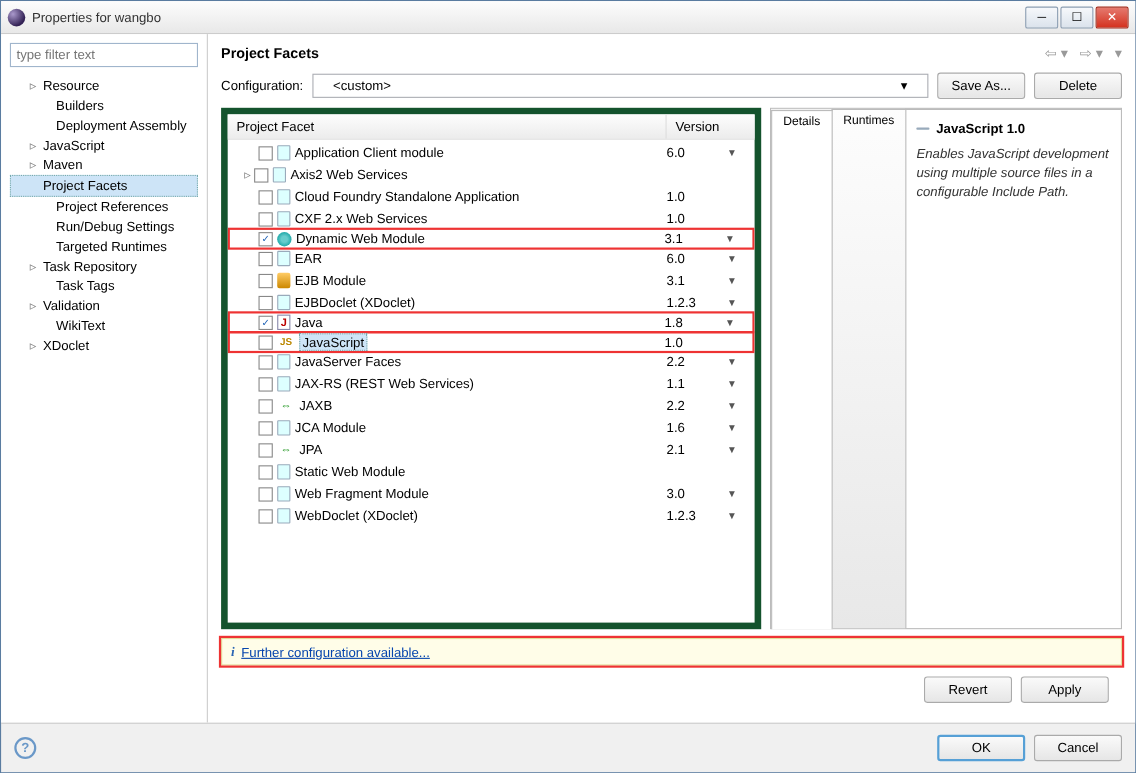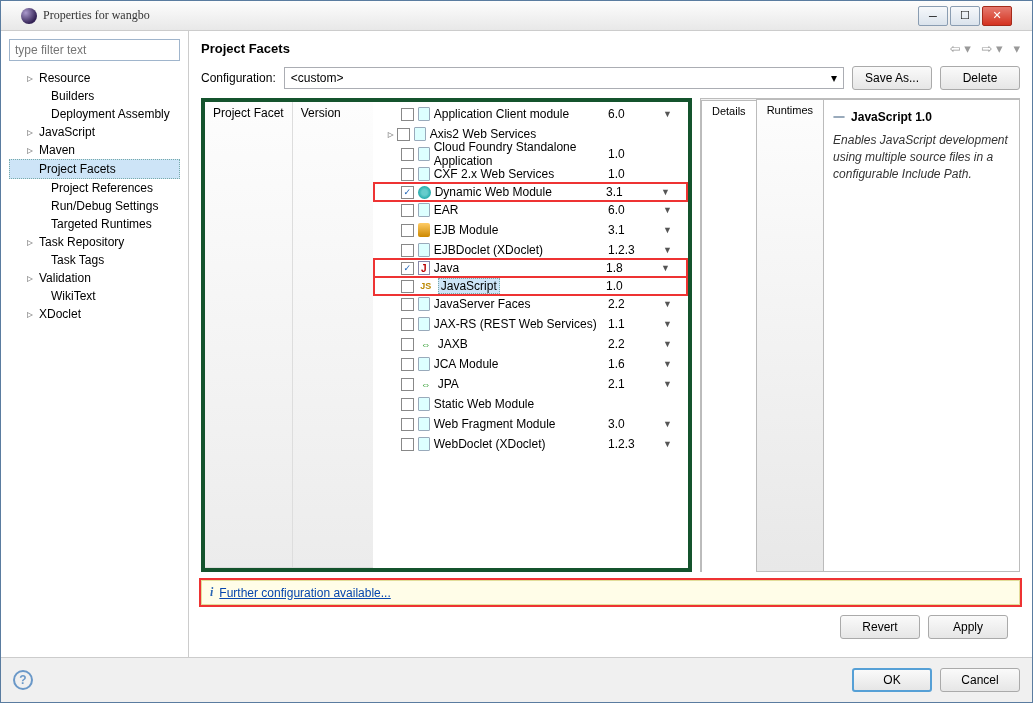--- a/index.html
+++ b/index.html
@@ -1,41 +1,41 @@
 <!DOCTYPE html>
 <html><head>
 <meta charset="utf-8">
 <style>
 * { box-sizing: border-box; margin: 0; padding: 0; }
 body { font-family: "Segoe UI", Tahoma, sans-serif; font-size: 12px; background: #fff; color: #000; }
 .window { width: 1033px; height: 703px; border: 1px solid #5a7ca0; display: flex; flex-direction: column; background: #f0f0f0; }
-.titlebar { height: 30px; background: linear-gradient(#fdfdfd,#e8e8e8); display: flex; align-items: center; padding: 0 20px; border-bottom: 1px solid #ccc; font-family: Liberation Serif, serif; }
+.titlebar { height: 30px; background: linear-gradient(#fdfdfd,#e8e8e8); display: flex; align-items: center; padding: 0 6px; border-bottom: 1px solid #ccc; }
 .titlebar .tb-icon { width: 16px; height: 16px; background: radial-gradient(circle at 30% 30%, #a9c 0%, #325 70%); border-radius: 50%; margin-right: 6px; }
 .titlebar .title { flex: 1; color: #333; }
 .win-btns { display: flex; gap: 2px; }
 .win-btn { width: 30px; height: 20px; border: 1px solid #8a9db2; background: linear-gradient(#f6f8fb,#dbe3ec); border-radius: 2px; display: flex; align-items: center; justify-content: center; font-size: 11px; }
 .win-btn.close { background: linear-gradient(#e57a6f,#d4321f); color: #fff; border-color: #a52a1a; }
 .content { flex: 1; display: flex; background: #fff; overflow: hidden; }
 .sidebar { width: 188px; border-right: 1px solid #ccc; padding: 8px; display: flex; flex-direction: column; }
 .filter-input { width: 100%; padding: 3px 5px; border: 1px solid #a0b5cc; color: #888; font-size: 12px; background:#fff; }
 .tree { margin-top: 8px; flex:1; }
 .tree-item { padding: 2px 0 2px 16px; display: flex; align-items: center; gap: 4px; cursor: default; }
 .tree-item .tw { width: 10px; display: inline-block; color: #888; text-align: center; }
 .tree-item.sel { background: #cde4f7; border: 1px dotted #7aa; padding-left: 15px; }
 .tree-sub { padding-left: 28px; }
 .main { flex: 1; display: flex; flex-direction: column; padding: 10px 12px 8px 12px; }
 .main-header { display: flex; align-items: center; margin-bottom: 10px; }
 .main-title { font-weight: bold; font-size: 13px; flex: 1; }
 .nav-arrows { display: flex; gap: 6px; color: #999; font-size: 13px; }
 .config-row { display: flex; align-items: center; gap: 8px; margin-bottom: 8px; }
-.combo { flex: 1; border: 1px solid #abadb3; background: #fff; padding: 3px 6px; display: flex; justify-content: space-between; align-items: center; }
+.combo { flex: 1; border: 1px solid #abadb3; background: #fff; padding: 3px 18px; display: flex; justify-content: space-between; align-items: center; }
 .btn { border: 1px solid #aaa; background: linear-gradient(#fafafa,#e6e6e6); padding: 4px 10px; min-width: 80px; text-align: center; border-radius: 3px; cursor: default; }
 .btn.focused { border: 2px solid #56a0d6; padding: 3px 9px; }
 .mid-row { display: flex; gap: 8px; flex: 1; min-height: 0; }
-.facet-table { flex: 1; border: 4px solid #14532d; background: #fff; display: flex; flex-direction: row; }
+.facet-table { flex: 1; border: 6px solid #14532d; background: #fff; display: flex; flex-direction: column; }
 .ft-head { display: flex; border-bottom: 1px solid #ddd; background: linear-gradient(#fdfdfd,#ececec); font-size: 12px; }
 .ft-head .c1 { flex: 1; padding: 4px 8px; border-right: 1px solid #ddd; }
 .ft-head .c2 { width: 80px; padding: 4px 8px; }
 .ft-body { flex: 1; overflow: auto; padding-top: 2px; }
 .ft-row { display: flex; align-items: center; height: 20px; padding-left: 28px; }
 .ft-row.exp { padding-left: 12px; }
 .ft-row .tw { width: 12px; color: #888; text-align:center; }
 .ft-row .chk { width: 13px; height: 13px; margin-right: 4px; border: 1px solid #888; background: #fff; display: inline-flex; align-items: center; justify-content: center; font-size: 9px; color: #1a5fb4; }
 .ft-row .fic { width: 16px; height: 14px; margin-right: 4px; display:inline-flex; align-items:center; justify-content:center; font-size:10px; }
 .fic.doc { border:1px solid #9ab; background:#dff; border-radius:1px; width:12px; }

